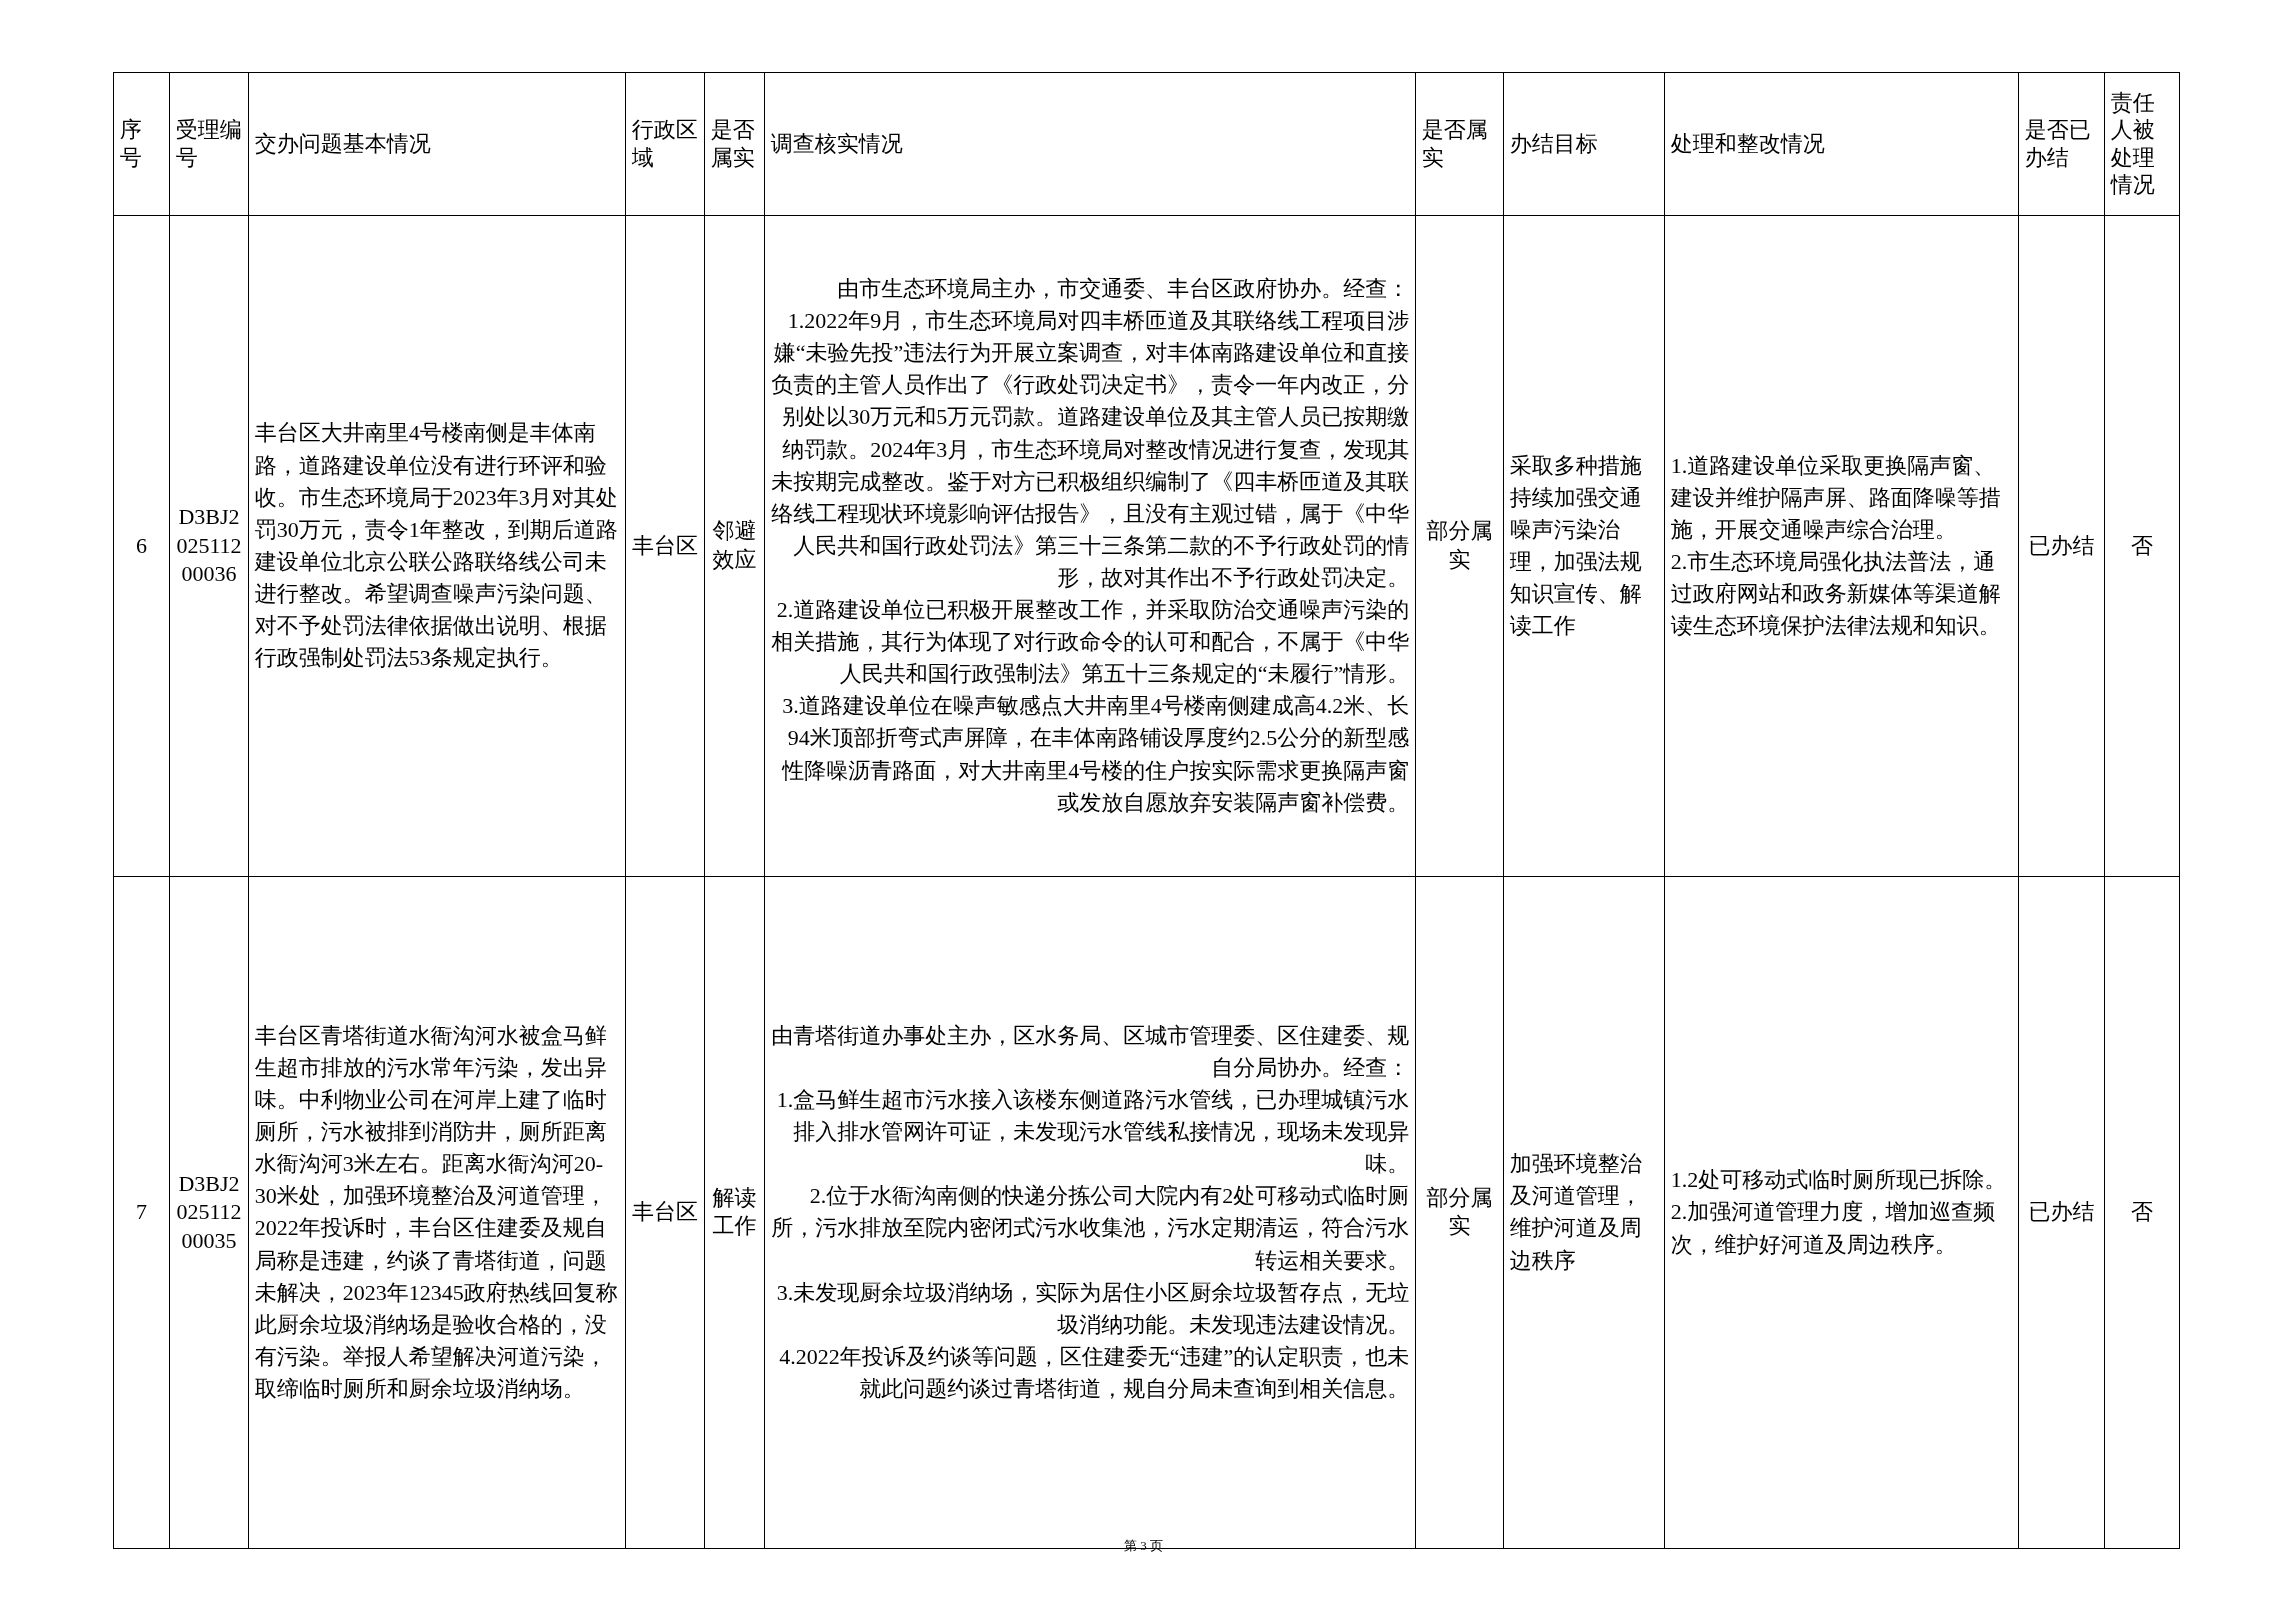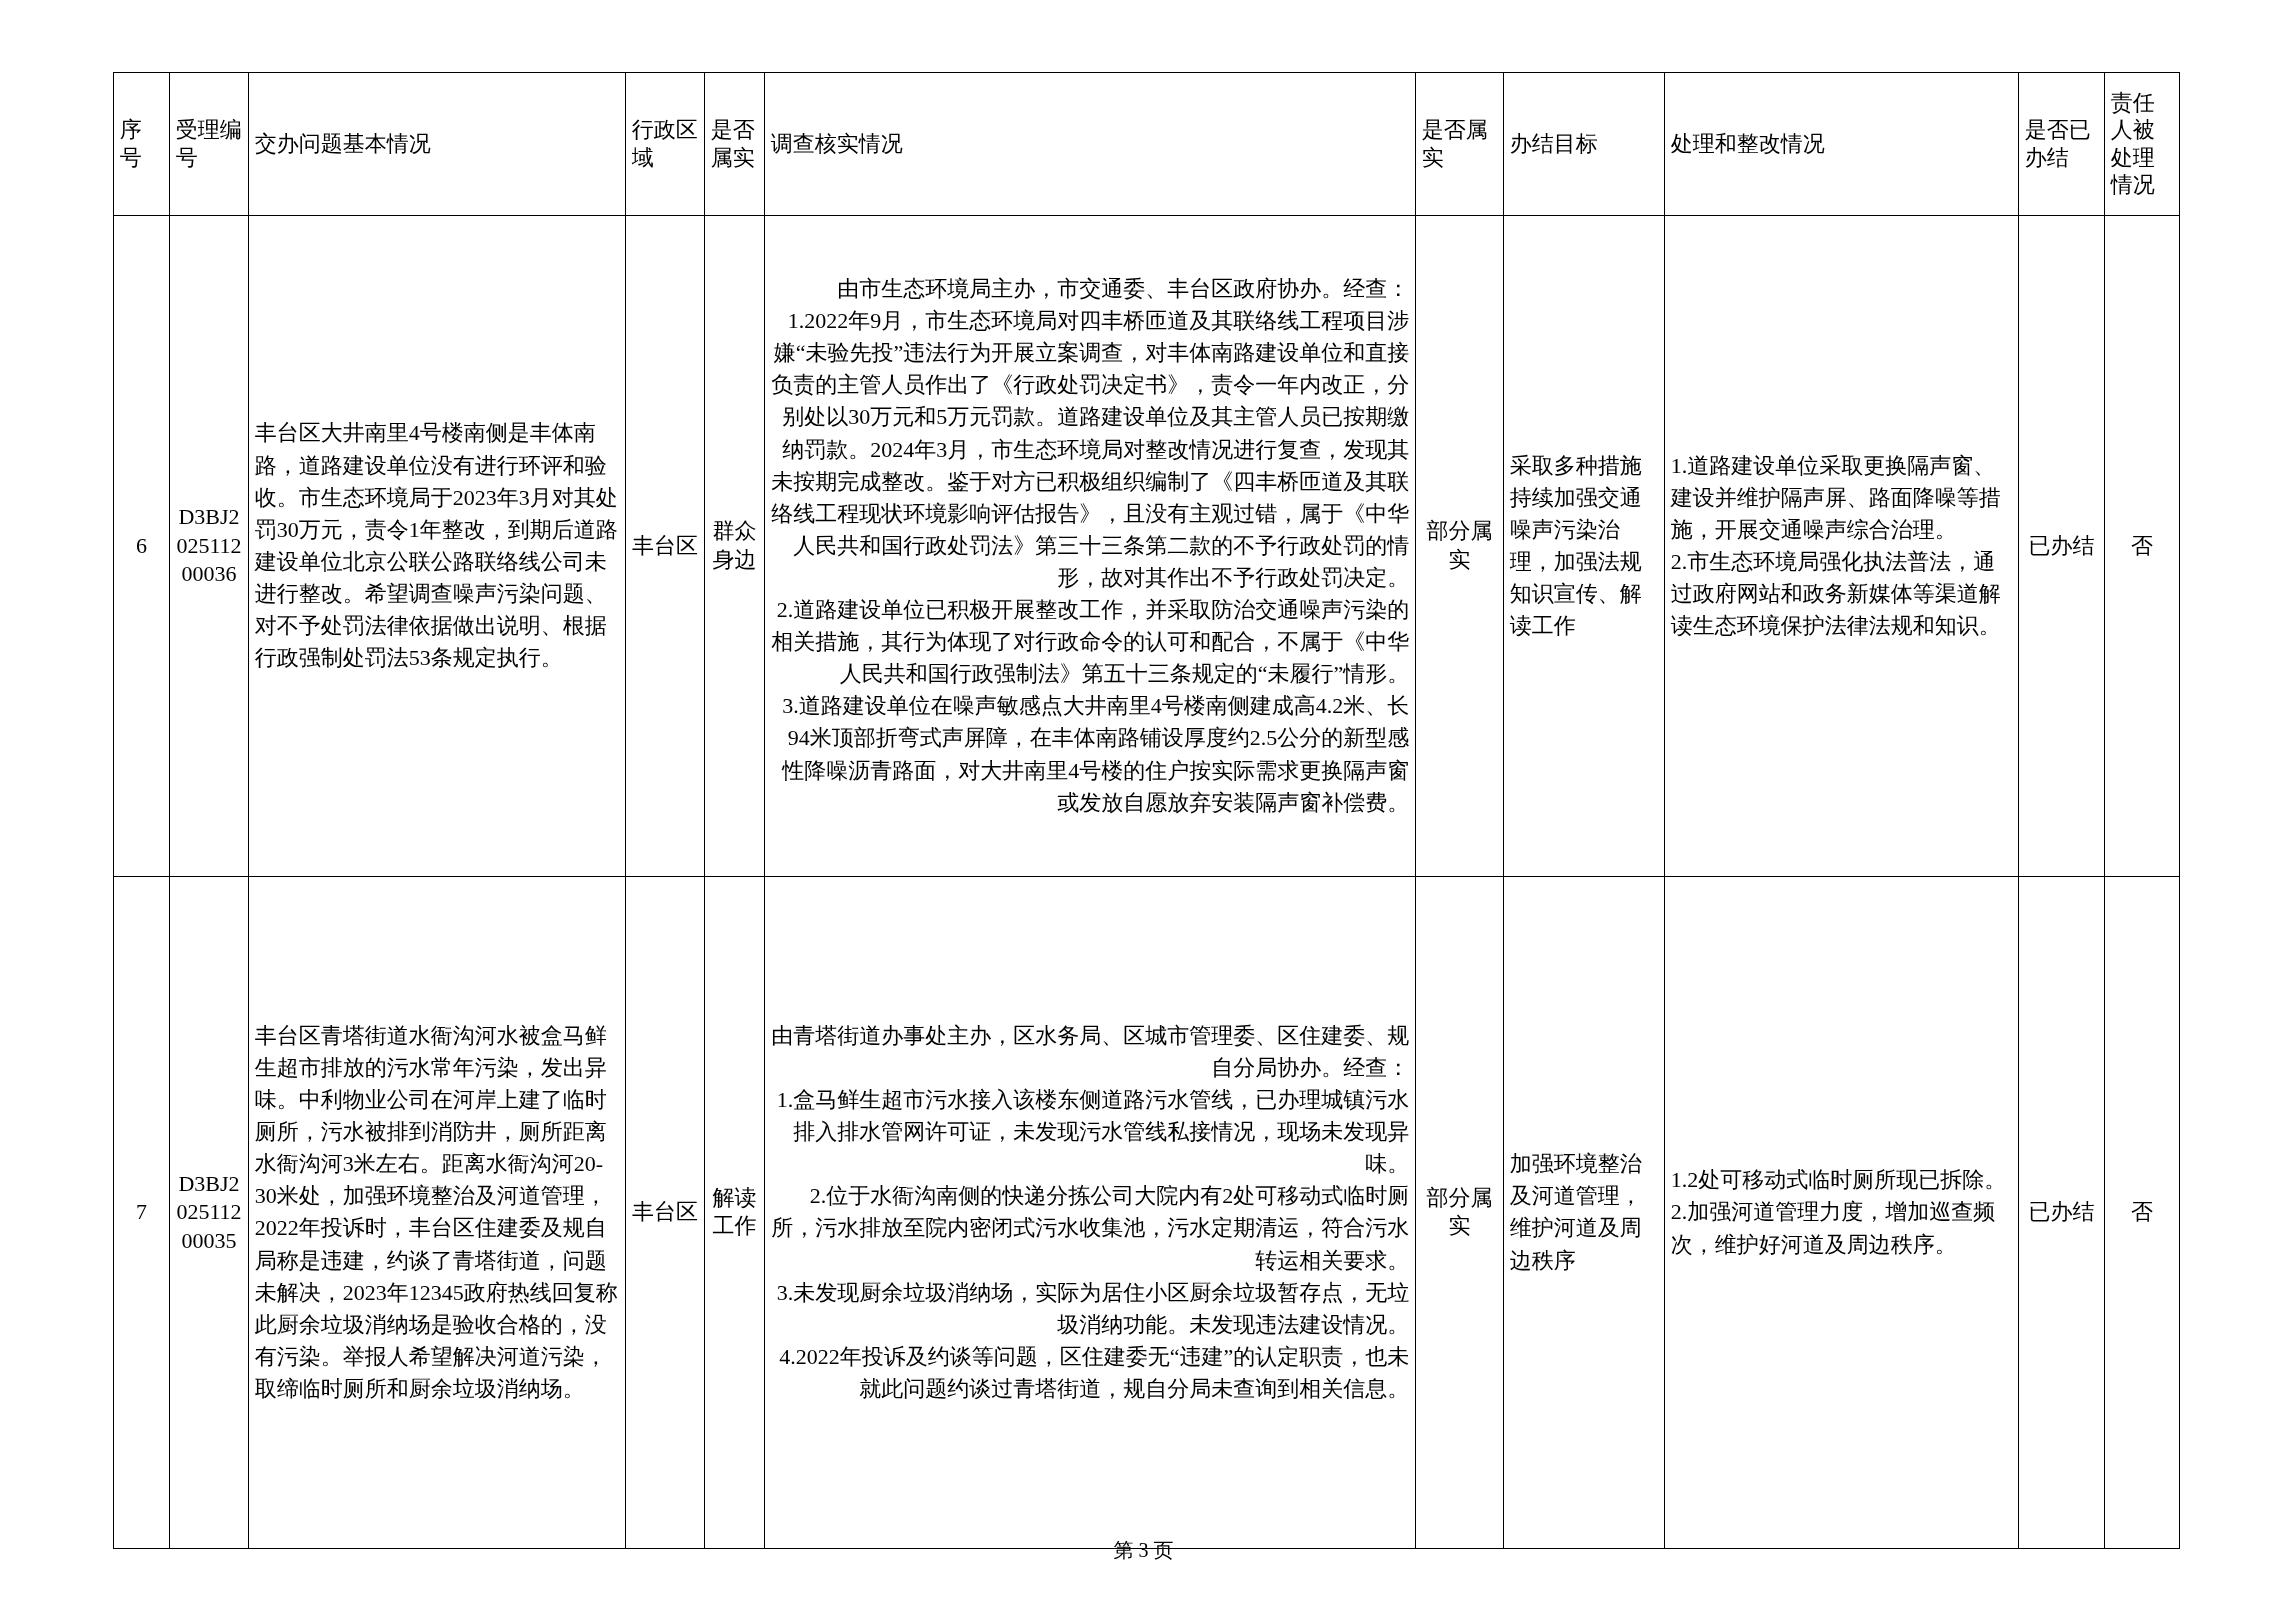--- a/index.html
+++ b/index.html
@@ -80,21 +80,21 @@
   }
   .row1 td { height: 653px; }
   .row2 td { height: 663px; }
 
   .pagenum {
     position: absolute;
     left: 0;
     top: 1537px;
     width: 2287px;
     text-align: center;
-    font-size: 20px;
+    font-size: 13px;
     font-family: "Liberation Serif", serif;
   }
   .nowrapcol {
     word-break: break-all;
   }
 </style>
 </head>
 <body>
 
 <div class="page">
@@ -127,21 +127,21 @@
         <td>是否已办结</td>
         <td>责任人被处理情况</td>
       </tr>
     </thead>
     <tbody>
       <tr class="row1">
         <td class="cell-center">6</td>
         <td class="cell-center nowrapcol">D3BJ202511200036</td>
         <td class="cell-body">丰台区大井南里4号楼南侧是丰体南路，道路建设单位没有进行环评和验收。市生态环境局于2023年3月对其处罚30万元，责令1年整改，到期后道路建设单位北京公联公路联络线公司未进行整改。希望调查噪声污染问题、对不予处罚法律依据做出说明、根据行政强制处罚法53条规定执行。</td>
         <td class="cell-center">丰台区</td>
-        <td class="vert-narrow">群众身边</td>
+        <td class="vert-narrow">邻避效应</td>
         <td class="cell-body-top">由市生态环境局主办，市交通委、丰台区政府协办。经查：
 1.2022年9月，市生态环境局对四丰桥匝道及其联络线工程项目涉嫌“未验先投”违法行为开展立案调查，对丰体南路建设单位和直接负责的主管人员作出了《行政处罚决定书》，责令一年内改正，分别处以30万元和5万元罚款。道路建设单位及其主管人员已按期缴纳罚款。2024年3月，市生态环境局对整改情况进行复查，发现其未按期完成整改。鉴于对方已积极组织编制了《四丰桥匝道及其联络线工程现状环境影响评估报告》，且没有主观过错，属于《中华人民共和国行政处罚法》第三十三条第二款的不予行政处罚的情形，故对其作出不予行政处罚决定。
 2.道路建设单位已积极开展整改工作，并采取防治交通噪声污染的相关措施，其行为体现了对行政命令的认可和配合，不属于《中华人民共和国行政强制法》第五十三条规定的“未履行”情形。
 3.道路建设单位在噪声敏感点大井南里4号楼南侧建成高4.2米、长94米顶部折弯式声屏障，在丰体南路铺设厚度约2.5公分的新型感性降噪沥青路面，对大井南里4号楼的住户按实际需求更换隔声窗或发放自愿放弃安装隔声窗补偿费。</td>
         <td class="cell-center">部分属实</td>
         <td class="cell-body">采取多种措施持续加强交通噪声污染治理，加强法规知识宣传、解读工作</td>
         <td class="cell-body">1.道路建设单位采取更换隔声窗、建设并维护隔声屏、路面降噪等措施，开展交通噪声综合治理。
 2.市生态环境局强化执法普法，通过政府网站和政务新媒体等渠道解读生态环境保护法律法规和知识。</td>
         <td class="cell-center">已办结</td>
         <td class="cell-center">否</td>

